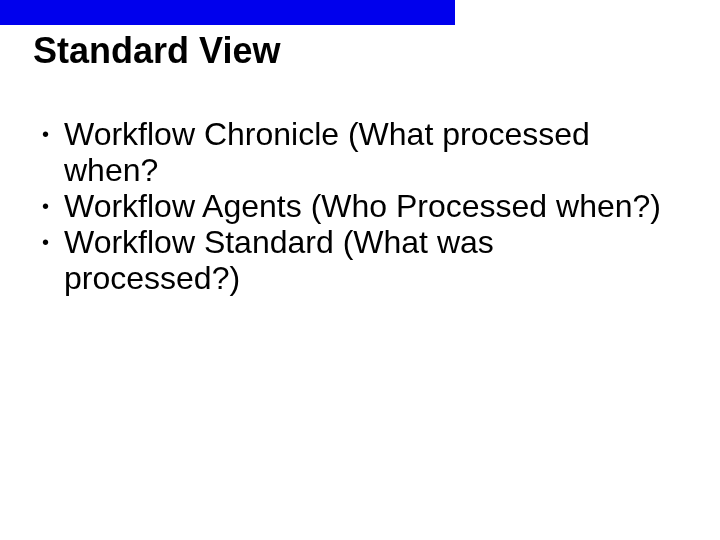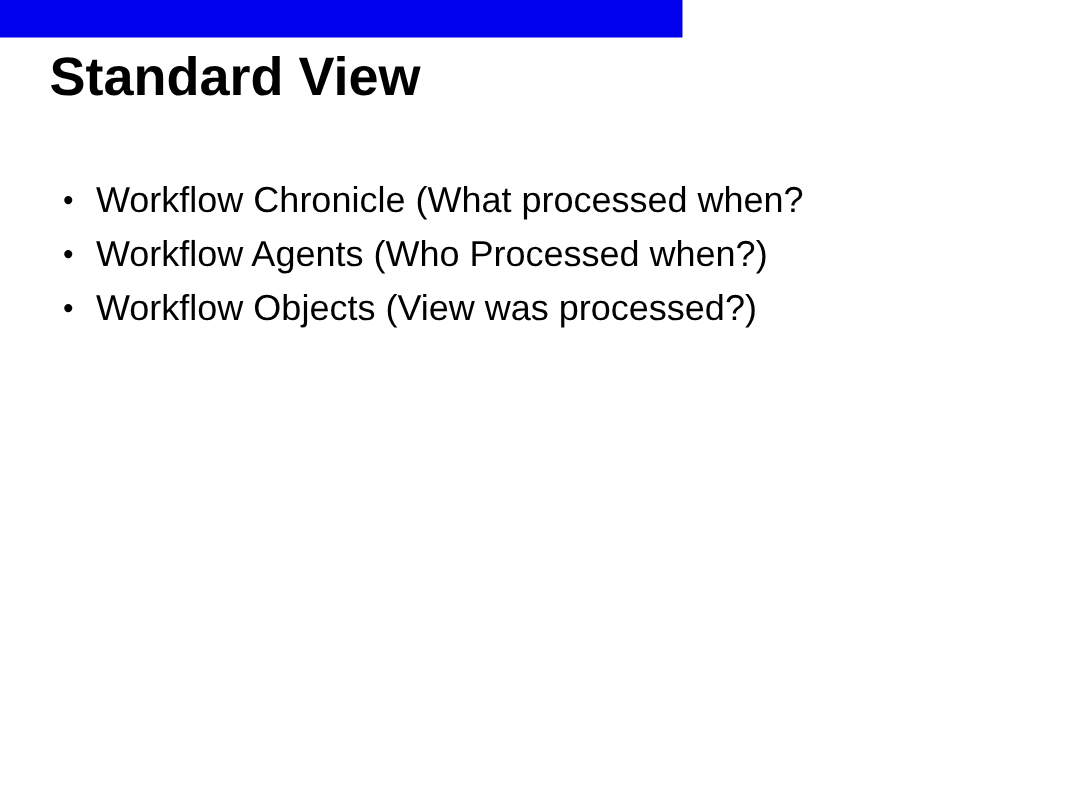--- a/index.html
+++ b/index.html
@@ -38,21 +38,21 @@
     position: absolute;
     top: 116px;
     left: 36px;
     width: 640px;
     margin: 0;
     padding: 0;
     list-style: none;
   }
   .bullets li {
     position: relative;
-    font-size: 24px;
+    font-size: 32px;
     line-height: 36px;
     padding-left: 28px;
     font-weight: 400;
   }
   .bullets li::before {
     content: "•";
     position: absolute;
     left: 6px;
     top: 0;
     font-size: 20px;
@@ -64,15 +64,15 @@
 <body>
 
 <div class="slide">
   <div class="accent-bar" style="background:#0000ED;"></div>
 
   <div class="title">Standard View</div>
 
   <ul class="bullets">
     <li>Workflow Chronicle (What processed when?</li>
     <li>Workflow Agents (Who Processed when?)</li>
-    <li>Workflow Objects (View was processed?)</li>
+    <li>Workflow Standard (What was processed?)</li>
   </ul>
 </div>
 
 </body></html>

